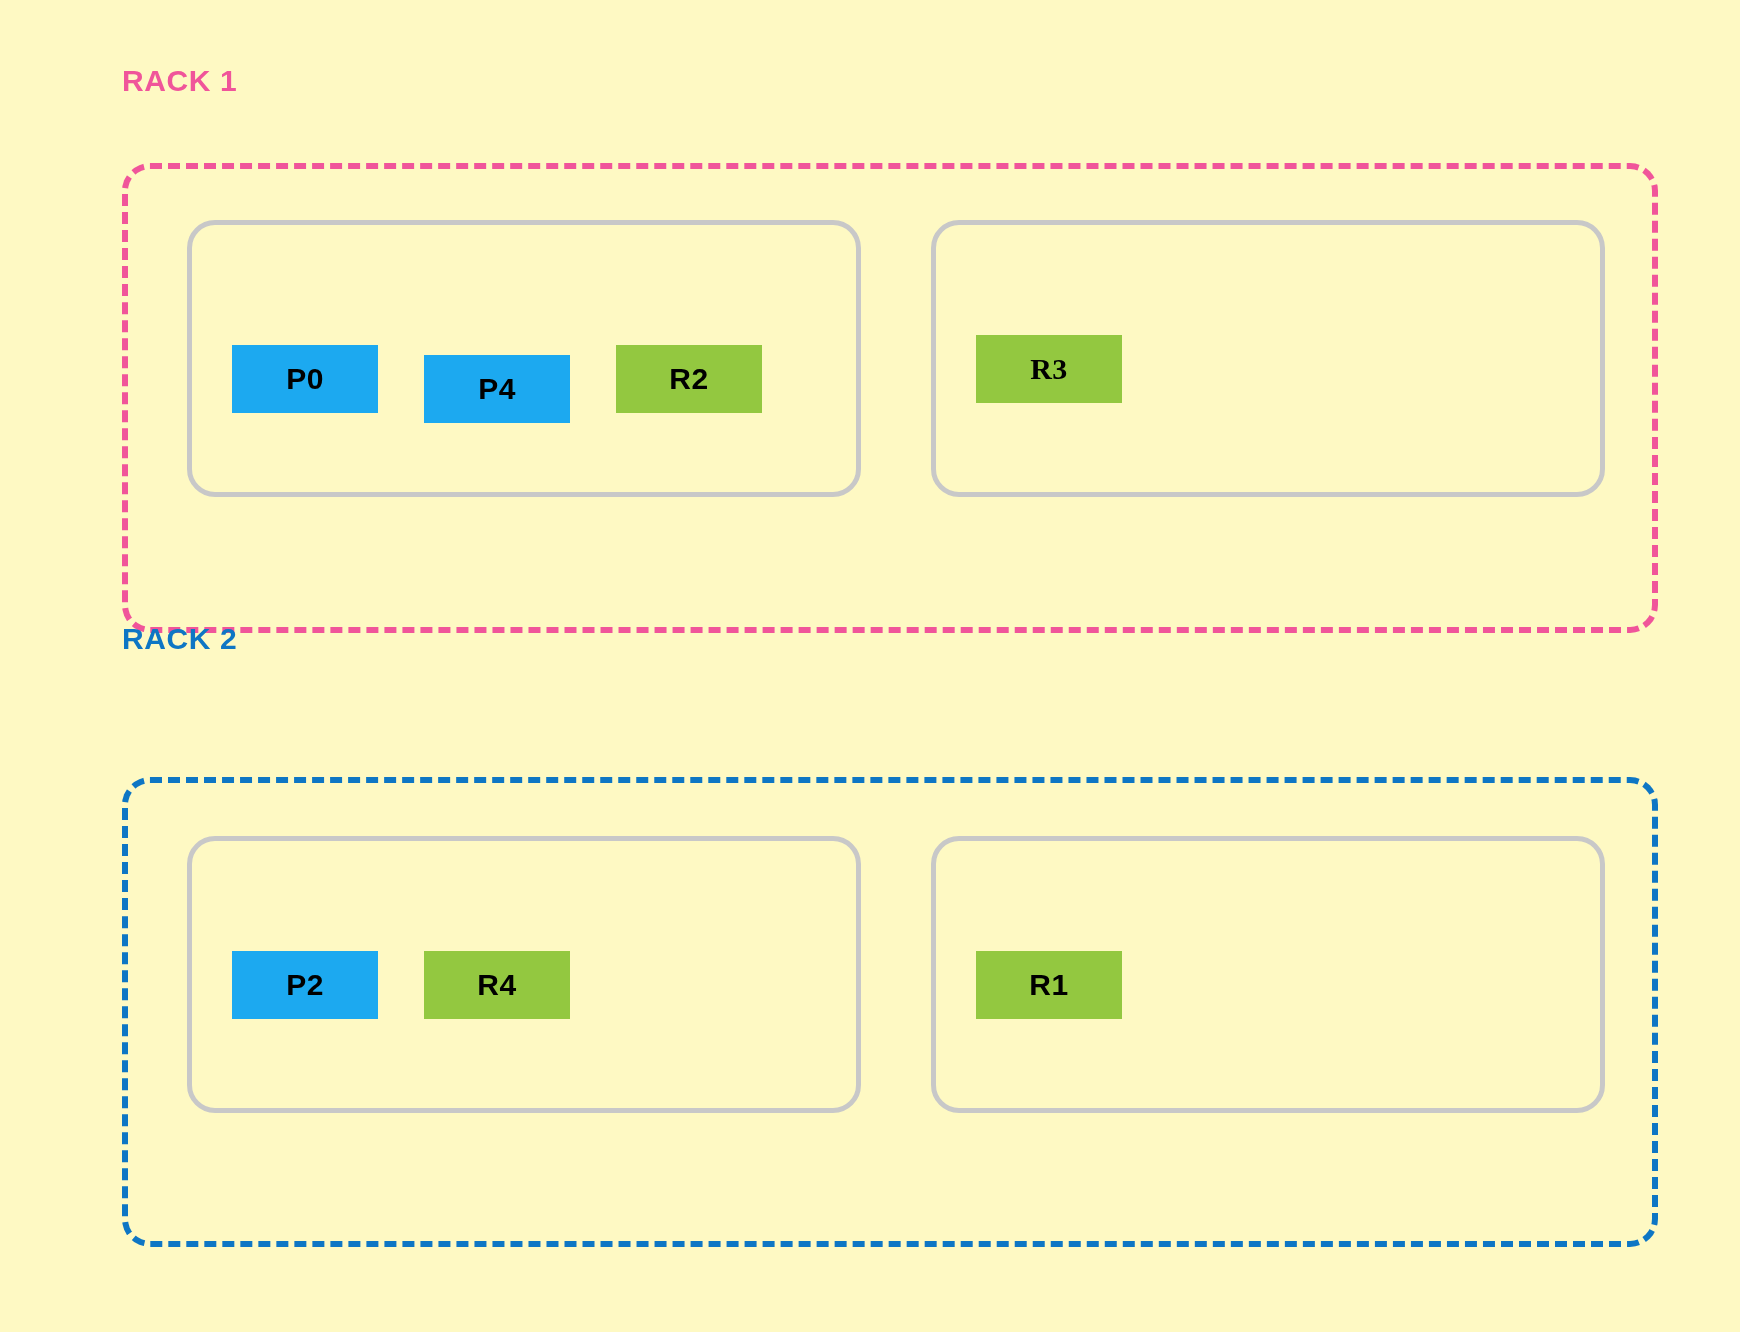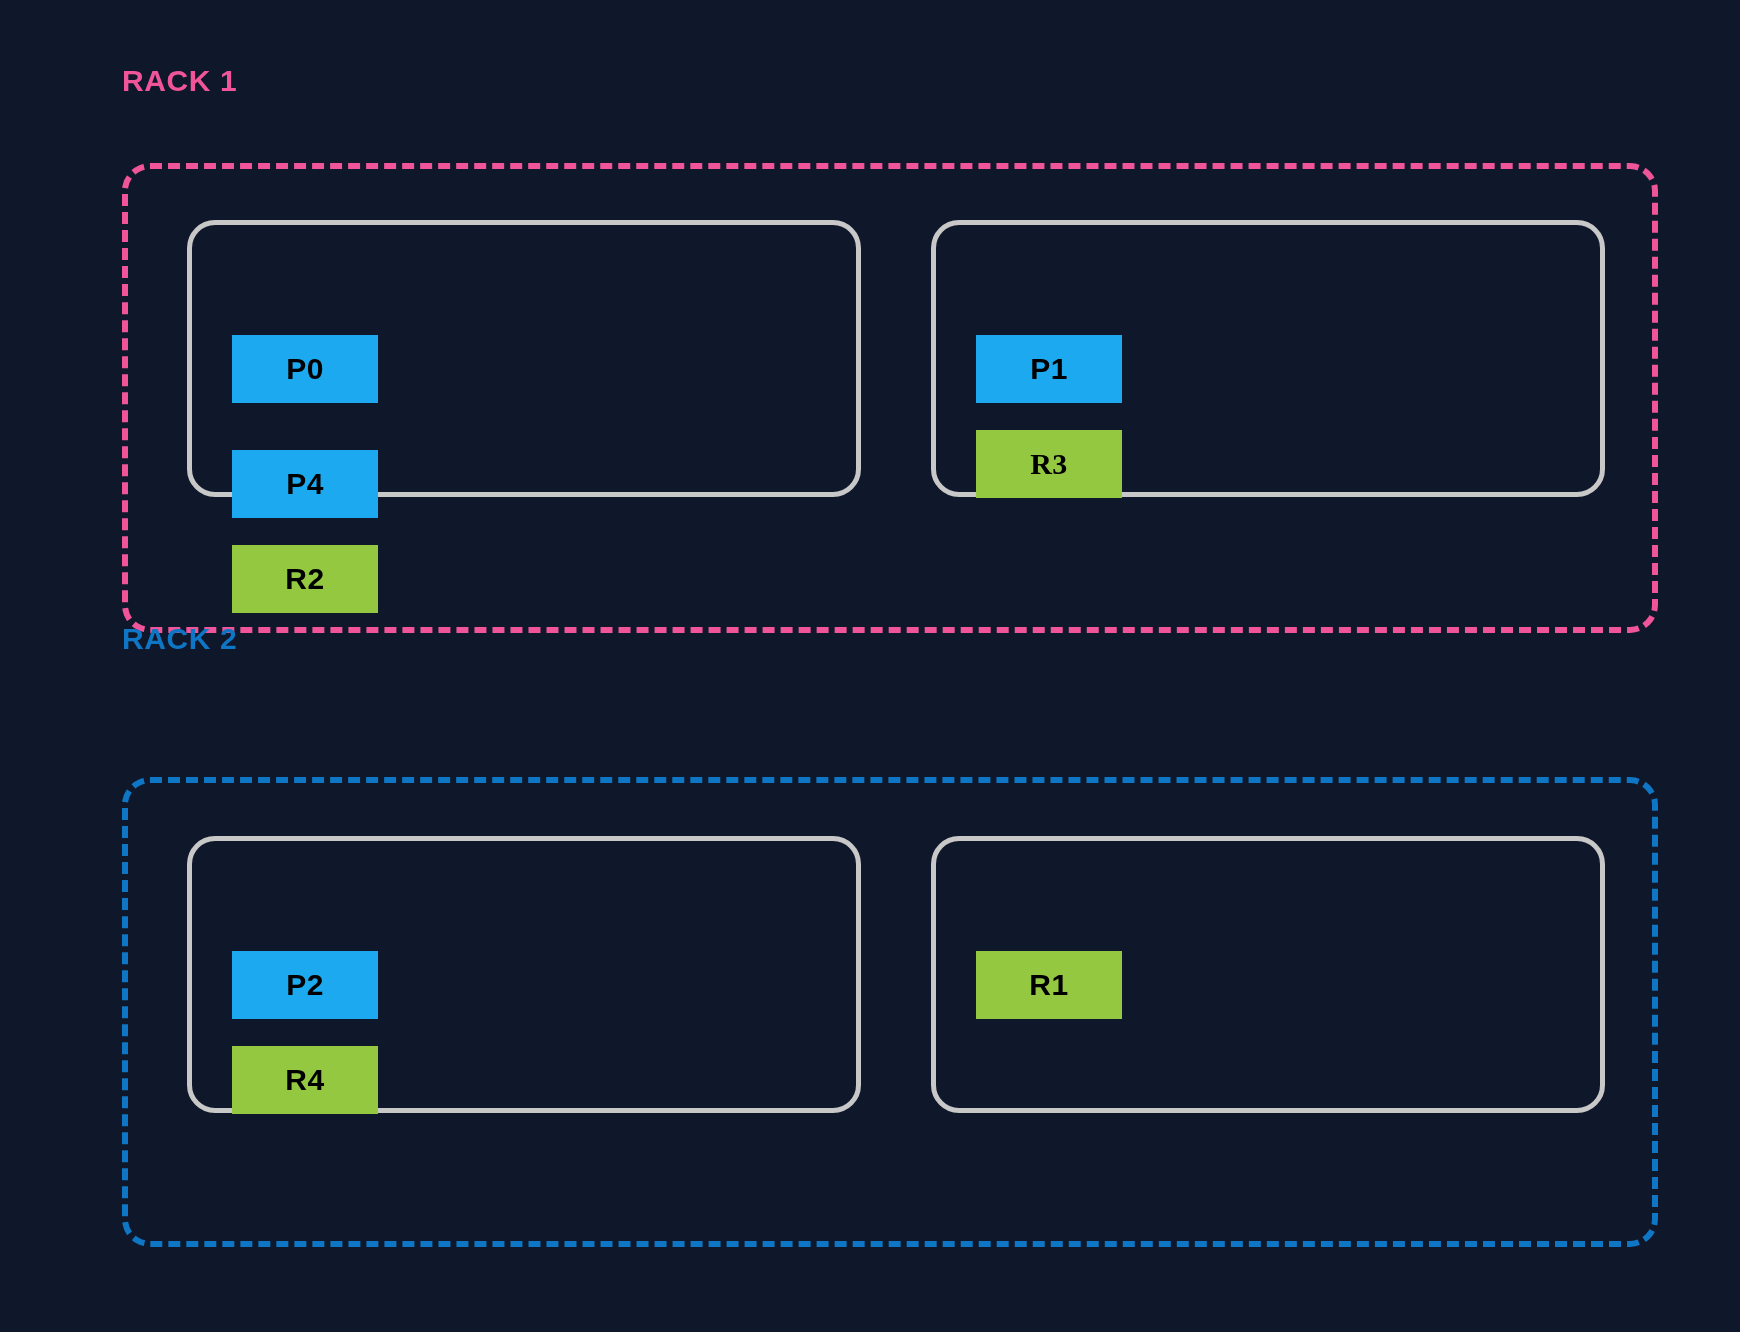--- a/index.html
+++ b/index.html
@@ -60,54 +60,53 @@
   }
   .node-box.left  { left: 59px; }
   .node-box.right { left: 803px; }
 
   
   .chip-row {
     position: absolute;
     left: 40px;
     top: 110px;
     display: flex;
-    flex-direction: column;
+    flex-direction: row;
     align-items: center;
-    gap: 27px;
+    gap: 46px;
   }
   .chip {
     width: 146px;
     height: 68px;
     display: flex;
     align-items: center;
     justify-content: center;
     font-size: 30px;
     font-weight: bold;
     color: #000000;
     letter-spacing: 0.5px;
     user-select: none;
   }
 </style>
 </head>
 <body>
 
-<div id="canvas" style="background: #0f172a;">
+<div id="canvas" style="background: #fef9c3;">
     <div class="rack-group">
       <div class="rack-label" style="top: 66px; color: rgb(240, 85, 154);">RACK 1</div>
       <div class="rack-boundary" style="top: 163px; border-color: rgb(240, 85, 154); border-style: dashed;">
         <div class="node-box left" style="top: 51px; border-color: rgb(200, 200, 200);">
           <div class="chip-row">
             <div class="chip" style="background: rgb(28, 169, 240); color: rgb(0, 0, 0);">P0</div>
             <div class="chip" style="background: rgb(28, 169, 240); color: rgb(0, 0, 0); margin-top: 20px;">P4</div>
             <div class="chip" style="background: rgb(147, 200, 64); color: rgb(0, 0, 0);">R2</div>
           </div>
         </div>
         <div class="node-box right" style="top: 51px; border-color: rgb(200, 200, 200);">
           <div class="chip-row">
-            <div class="chip" style="background: rgb(28, 169, 240); color: rgb(0, 0, 0);">P1</div>
             <div class="chip" style="background: rgb(147, 200, 64); color: rgb(0, 0, 0); font-family: Liberation Serif, serif;">R3</div>
           </div>
         </div>
       </div>
     </div>
     <div class="rack-group">
       <div class="rack-label" style="top: 624px; color: rgb(14, 118, 196);">RACK 2</div>
       <div class="rack-boundary" style="top: 777px; border-color: rgb(14, 118, 196); border-style: dashed;">
         <div class="node-box left" style="top: 53px; border-color: rgb(200, 200, 200);">
           <div class="chip-row">

